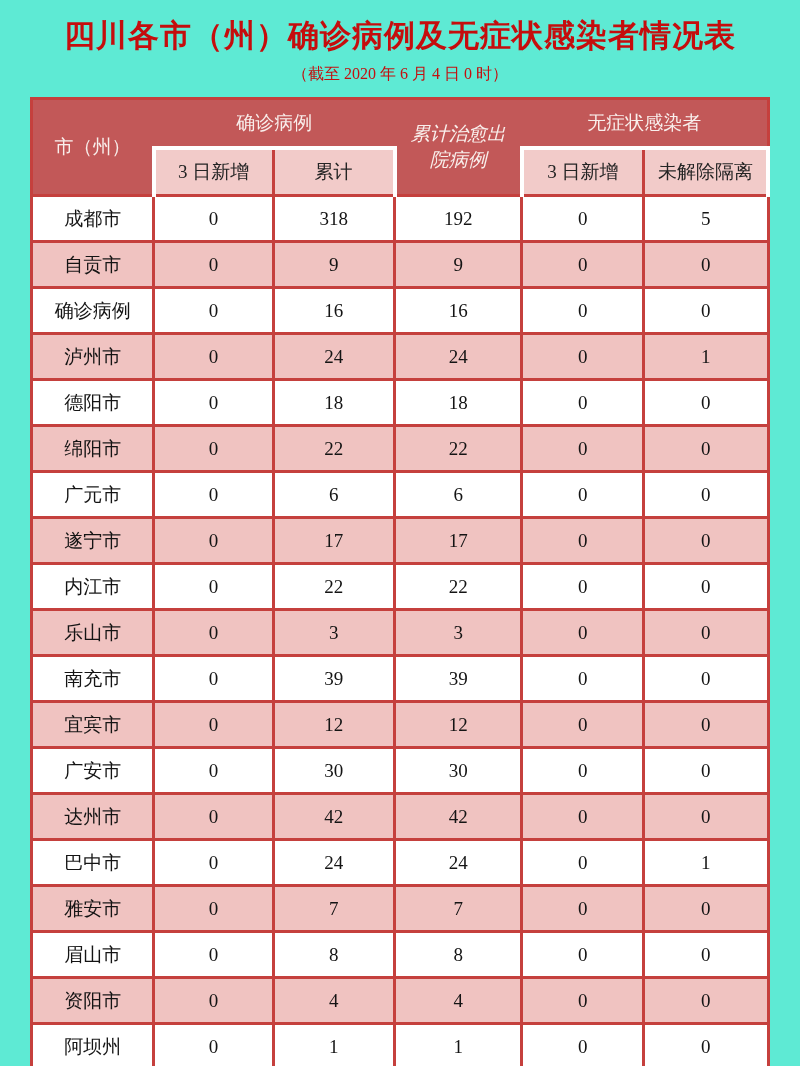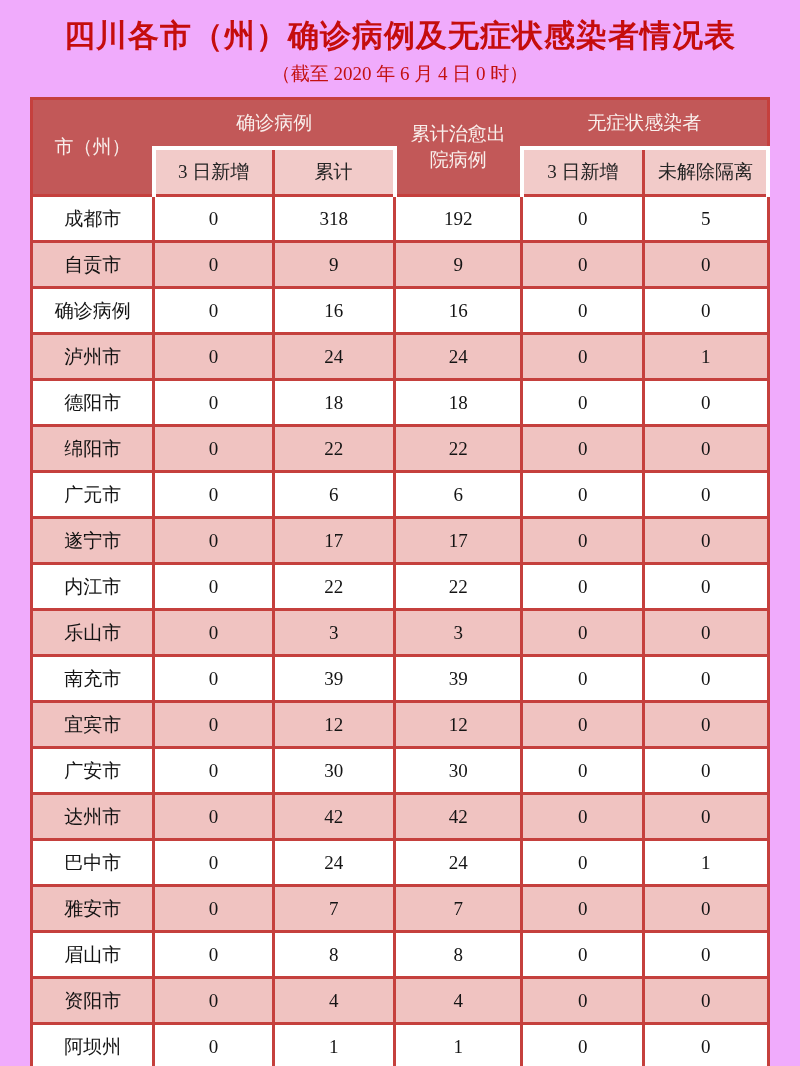--- a/index.html
+++ b/index.html
@@ -1,36 +1,36 @@
 <!DOCTYPE html>
 <html><head>
 <meta charset="utf-8">
 <style>
   html, body { margin: 0; padding: 0; background: #ffffff; }
   .page {
     width: 800px;
     height: 1066px;
-    background: #f0abfc;
+    background: #5eead4;
     font-family: "Liberation Serif", "DejaVu Serif", serif;
     overflow: hidden;
   }
   .title {
     margin: 16px 10px 0 10px;
     text-align: center;
     font-family: "Liberation Sans", "DejaVu Sans", sans-serif;
     font-weight: 700;
     font-size: 31px;
     line-height: 40px;
     color: #c50d0d;
     letter-spacing: 1px;
   }
   .subtitle {
     margin: 4px 0 9px 0;
     text-align: center;
-    font-size: 19px;
+    font-size: 16px;
     line-height: 28px;
     color: #c31010;
     font-weight: 400;
   }
   table.cases {
     width: 740px;
     margin: 0 auto;
     border-collapse: collapse;
     table-layout: fixed;
     border: 3px solid #c5403d;
@@ -47,21 +47,21 @@
 
   th.dark {
     background: #c25858;
     color: #f9efec;
     font-weight: 400;
     font-size: 19px;
     border: none;
     height: 46px;
     padding: 0 12px;
   }
-  th.dark.wrap { word-break: break-all; line-height: 26px; }
+  th.dark.wrap { word-break: break-all; line-height: 26px; font-style: italic; }
 
   tr.sub th {
     background: #f2cbc9;
     color: #242424;
     font-weight: 400;
     font-size: 19px;
     height: 42px;
     border-top: 4px solid #ffffff;
     border-bottom: 3px solid #c5403d;
   }

